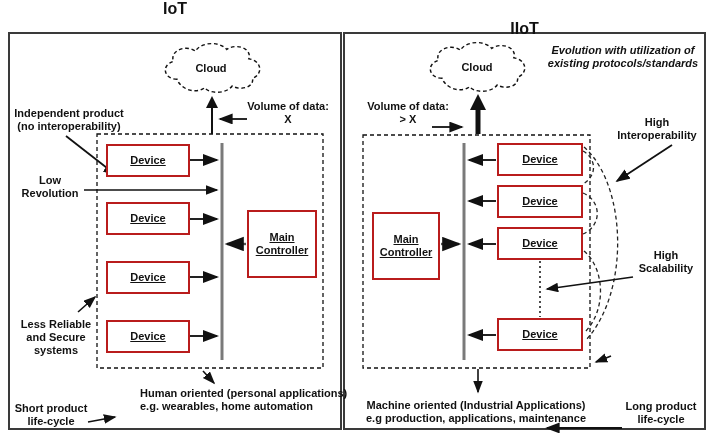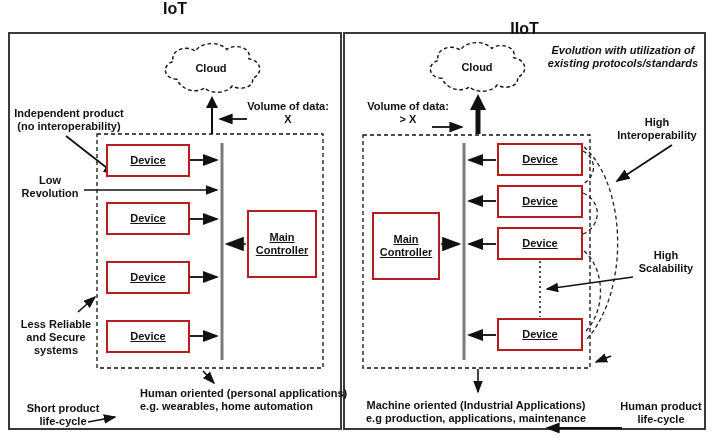--- a/index.html
+++ b/index.html
@@ -86,21 +86,21 @@
   <div class="txt center" style="left:176px;top:62px;width:70px;">Cloud</div>
   <div class="txt center" style="left:238px;top:100px;width:100px;">Volume of data:
 X</div>
   <div class="txt center" style="left:8px;top:107px;width:122px;">Independent product
 (no interoperability)</div>
   <div class="txt center" style="left:14px;top:174px;width:72px;">Low
 Revolution</div>
   <div class="txt center" style="left:10px;top:318px;width:92px;">Less Reliable
 and Secure
 systems</div>
-  <div class="txt center" style="left:10px;top:402px;width:82px;padding-left:12px;">Short product
+  <div class="txt center" style="left:10px;top:402px;width:82px;">Short product
 life-cycle</div>
   <div class="txt" style="left:140px;top:387px;width:230px;">Human oriented (personal applications)
 e.g. wearables, home automation</div>
 
   <div class="box" style="left:106px;top:144px;width:84px;height:33px;">Device</div>
   <div class="box" style="left:106px;top:202px;width:84px;height:33px;">Device</div>
   <div class="box" style="left:106px;top:261px;width:84px;height:33px;">Device</div>
   <div class="box" style="left:106px;top:320px;width:84px;height:33px;">Device</div>
   <div class="box" style="left:247px;top:210px;width:70px;height:68px;">Main
 Controller</div>
@@ -109,21 +109,21 @@
 existing protocols/standards</div>
   <div class="txt center" style="left:442px;top:61px;width:70px;">Cloud</div>
   <div class="txt center" style="left:357px;top:100px;width:102px;">Volume of data:
 &gt; X</div>
   <div class="txt center" style="left:608px;top:116px;width:98px;">High
 Interoperability</div>
   <div class="txt center" style="left:628px;top:249px;width:76px;">High
 Scalability</div>
   <div class="txt center" style="left:357px;top:399px;width:238px;">Machine oriented (Industrial Applications)
 e.g production, applications, maintenance</div>
-  <div class="txt center" style="left:616px;top:400px;width:90px;">Human product
+  <div class="txt center" style="left:616px;top:400px;width:90px;">Long product
 life-cycle</div>
 
   <div class="box" style="left:497px;top:143px;width:86px;height:33px;">Device</div>
   <div class="box" style="left:497px;top:185px;width:86px;height:33px;">Device</div>
   <div class="box" style="left:497px;top:227px;width:86px;height:33px;">Device</div>
   <div class="box" style="left:497px;top:318px;width:86px;height:33px;">Device</div>
   <div class="box" style="left:372px;top:212px;width:68px;height:68px;">Main
 Controller</div>
 
 </div>

